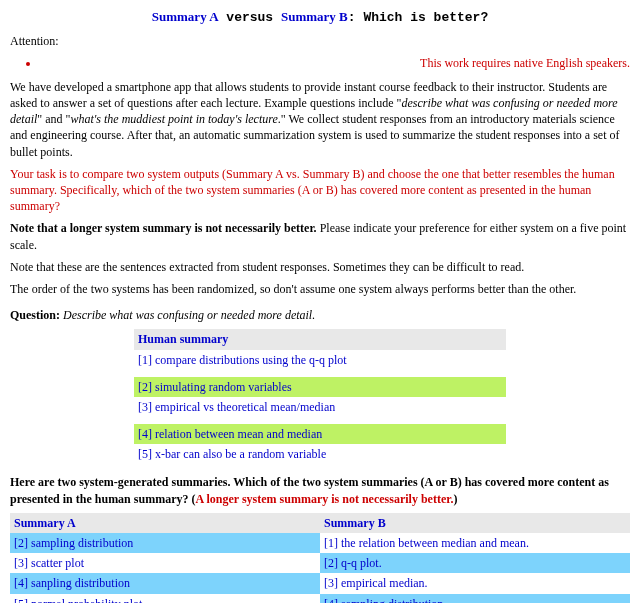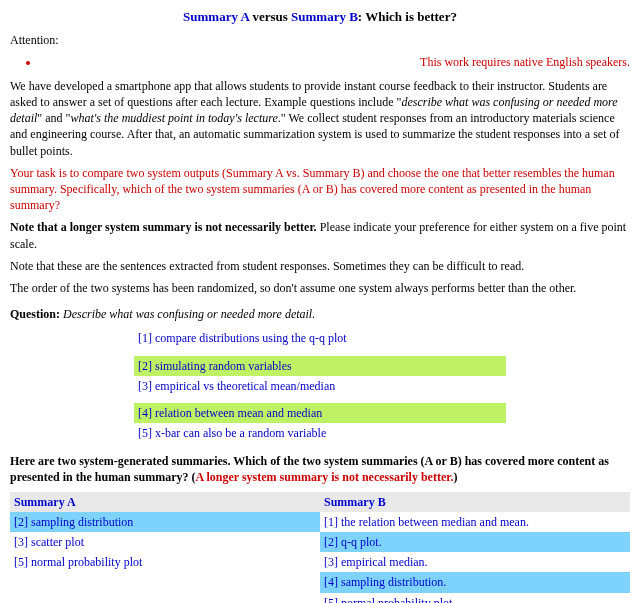--- a/index.html
+++ b/index.html
@@ -8,21 +8,21 @@
     margin: 0;
     padding: 8px 10px;
     width: 640px;
     box-sizing: border-box;
     color: #000;
     background: #fff;
     line-height: 1.35;
   }
   .title-line { text-align: center; font-size: 13px; margin-bottom: 6px; }
   .title-line .blue { color: #0000cc; font-weight: bold; }
-  .title-line .black { color: #000; font-weight: bold; }
+  .title-line .black { color: #000; font-weight: bold; font-family: Liberation Mono, monospace; }
   .blue { color: #0000cc; }
   .red { color: #cc0000; }
   .bold { font-weight: bold; }
   p { margin: 6px 0; }
   ul { margin: 4px 0 8px 0; padding-left: 30px; text-align: right; }
   li { margin: 2px 0; }
   .italic { font-style: italic; }
   .question-line { margin-top: 10px; }
   .question-label { font-weight: bold; }
   .question-text { font-style: italic; }
@@ -78,36 +78,38 @@
 </p>
 
 <p>Note that these are the sentences extracted from student responses. Sometimes they can be difficult to read.</p>
 <p>The order of the two systems has been randomized, so don't assume one system always performs better than the other.</p>
 
 <p class="question-line">
   <span class="question-label">Question:</span><span class="question-text"> Describe what was confusing or needed more detail.</span>
 </p>
 
 <div class="human-summary">
+  <div class="hs-header">Human summary</div>
   <div class="hs-item">[1] compare distributions using the q-q plot</div>
   <div class="hs-item odd">[2] simulating random variables</div>
   <div class="hs-item">[3] empirical vs theoretical mean/median</div>
   <div class="hs-item odd">[4] relation between mean and median</div>
   <div class="hs-item">[5] x-bar can also be a random variable</div>
 </div>
 
 <p class="instruction">
   <span>Here are two system-generated summaries. Which of the two system summaries (A or B) has covered more content as presented in the human summary? (</span><span class="red">A longer system summary is not necessarily better.</span><span>)</span>
 </p>
 
 <div class="two-col">
   <div class="col">
     <div class="col-header">Summary A</div>
     <div class="col-item odd">[2] sampling distribution</div>
     <div class="col-item">[3] scatter plot</div>
+    <div class="col-item odd">[4] sanpling distribution</div>
     <div class="col-item">[5] normal probability plot</div>
 
   </div>
   <div class="col">
     <div class="col-header">Summary B</div>
     <div class="col-item">[1] the relation between median and mean.</div>
     <div class="col-item odd">[2] q-q plot.</div>
     <div class="col-item">[3] empirical median.</div>
     <div class="col-item odd">[4] sampling distribution.</div>
     <div class="col-item">[5] normal probability plot.</div>

